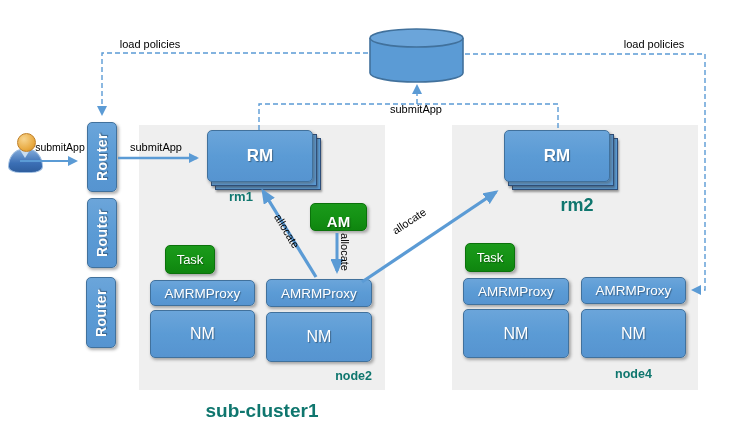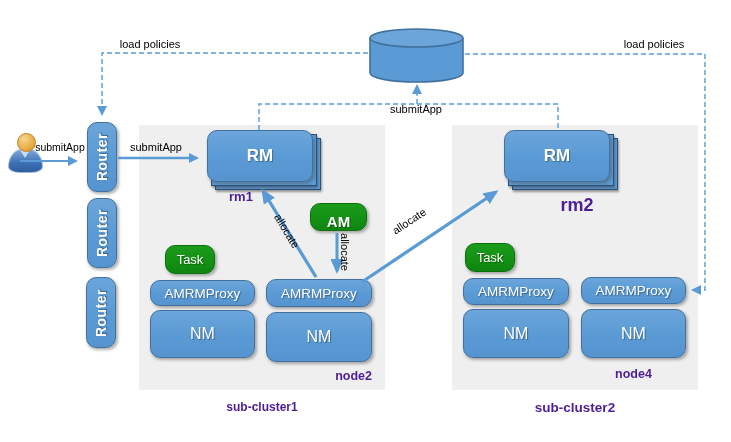--- a/index.html
+++ b/index.html
@@ -5,38 +5,38 @@
   html,body { margin:0; padding:0; background:#fff; }
   .canvas {
     position:relative; width:731px; height:442px; overflow:hidden;
     font-family:"Liberation Sans", sans-serif; background:#fff;
   }
   .abs { position:absolute; }
   .cluster-bg { position:absolute; background:#EFEFEF; }
   .box {
     position:absolute; box-sizing:border-box;
     background:linear-gradient(180deg,#6BA5DA,#5B9BD5 50%,#5694D0);
-    border:1px solid #41719C; border-radius:10px;
+    border:1px solid #41719C; border-radius:5px;
     box-shadow:1.5px 2px 3px rgba(80,80,80,.45);
     display:flex; align-items:center; justify-content:center;
     color:#fff; text-shadow:1px 1px 1px rgba(0,0,0,.35);
   }
   .green {
     background:linear-gradient(180deg,#1B9A1B,#149114 55%,#0F850F);
     border:1px solid #0B720B;
   }
   .stack-layer {
     position:absolute; box-sizing:border-box; background:#5B9BD5;
     border:1px solid #2E4E79; box-shadow:1px 1.5px 2px rgba(60,60,60,.5);
   }
   .router span {
     transform:rotate(-90deg); font-weight:bold; font-size:14px; letter-spacing:.5px; white-space:nowrap;
   }
   .lbl { position:absolute; color:#000; font-size:11px; text-align:center; white-space:nowrap; }
-  .lbl-b { position:absolute; color:#4c1d95; font-weight:bold; text-align:center; white-space:nowrap; }
+  .lbl-b { position:absolute; color:#0f766e; font-weight:bold; text-align:center; white-space:nowrap; }
   .rot { transform-origin:center center; }
   svg.overlay { position:absolute; left:0; top:0; pointer-events:none; }
   .statestore-text {
     position:absolute; color:#fff; text-align:center; font-size:15px; line-height:18px;
     text-shadow:1px 1px 1px rgba(0,0,0,.3);
   }
   
   .person { position:absolute; left:8px; top:133px; width:34px; height:39px; }
   .person .head {
     position:absolute; left:9px; top:0; width:17px; height:17px; border-radius:50%;
@@ -162,16 +162,15 @@
 
   <div class="lbl" style="left:114px;top:38px;width:72px;">load policies</div>
   <div class="lbl" style="left:618px;top:38px;width:72px;">load policies</div>
   <div class="lbl" style="left:382px;top:103px;width:68px;">submitApp</div>
   <div class="lbl" style="left:34px;top:141px;width:52px;font-size:10.5px;">submitApp</div>
   <div class="lbl" style="left:126px;top:141px;width:60px;">submitApp</div>
   <div class="lbl rot" style="left:252px;top:225px;width:70px;transform:rotate(59deg);">allocate</div>
   <div class="lbl rot" style="left:317px;top:246px;width:56px;transform:rotate(90deg);">allocate</div>
   <div class="lbl rot" style="left:374px;top:215px;width:70px;transform:rotate(-33.5deg);">allocate</div>
 
-  <div class="lbl-b" style="left:189px;top:400px;width:146px;font-size:12px;">sub-cluster1</div>
-  <div class="lbl-b" style="left:502px;top:400px;width:146px;font-size:13.5px;">sub-cluster2</div>
+  <div class="lbl-b" style="left:189px;top:400px;width:146px;font-size:19px;">sub-cluster1</div>
 
 </div>
 
 </body></html>

